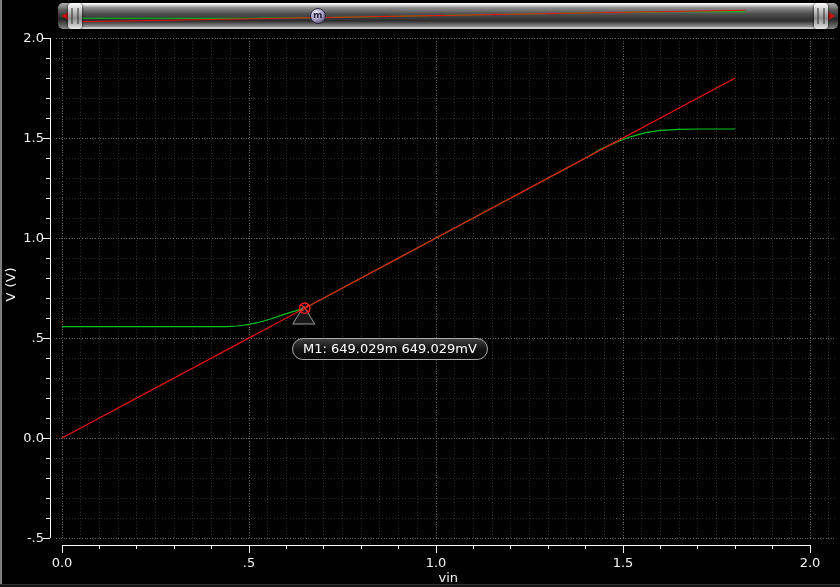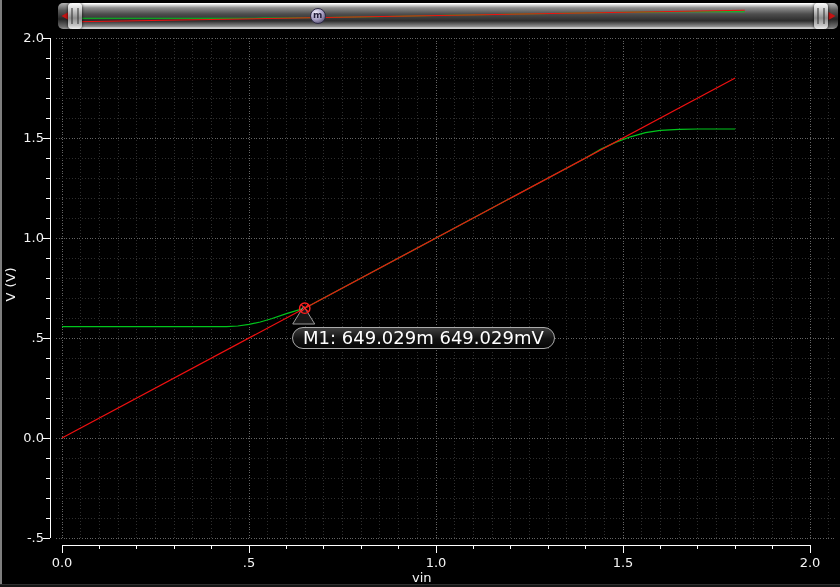--- a/index.html
+++ b/index.html
@@ -31,25 +31,25 @@
   .m-badge{position:absolute;top:50%;transform:translate(-50%,-50%);width:14px;height:14px;border-radius:50%;
     background:radial-gradient(circle at 35% 28%,#f1eefb,#a9a1c6 48%,#575070 85%);
     border:1px solid #2d2a44;color:#221d3a;font-size:9px;font-weight:bold;text-align:center;line-height:13px;z-index:4;}
 
   
   .plot-svg{position:absolute;left:0;top:0;}
   .tick-y{position:absolute;left:6px;width:38px;text-align:right;font-size:13px;color:#f4f4f4;}
   .tick-x{position:absolute;width:44px;text-align:center;font-size:13px;color:#f4f4f4;top:555px;}
   .y-title{position:absolute;left:3px;top:267px;writing-mode:vertical-rl;transform:rotate(180deg);
     font-size:13px;color:#f4f4f4;letter-spacing:.5px;}
-  .x-title{position:absolute;left:412px;top:570px;width:46px;text-align:left;font-size:13px;color:#f4f4f4;}
+  .x-title{position:absolute;left:412px;top:570px;width:46px;text-align:right;font-size:13px;color:#f4f4f4;}
 
   
-  .marker-tip{position:absolute;left:292px;top:327px;height:20px;line-height:20px;padding:0 10px;
-    border:1px solid #ababab;border-radius:11px;white-space:nowrap;font-size:18px;color:#fff;
+  .marker-tip{position:absolute;left:292px;top:338px;height:20px;line-height:20px;padding:0 10px;
+    border:1px solid #ababab;border-radius:11px;white-space:nowrap;font-size:13px;color:#fff;
     background:linear-gradient(#3e3e3e,#121212 55%,#060606);}
 </style>
 </head>
 <body>
 
 <div class="stage">
 
   <div class="edge-left"></div>
 
   <div class="scrollbar">

